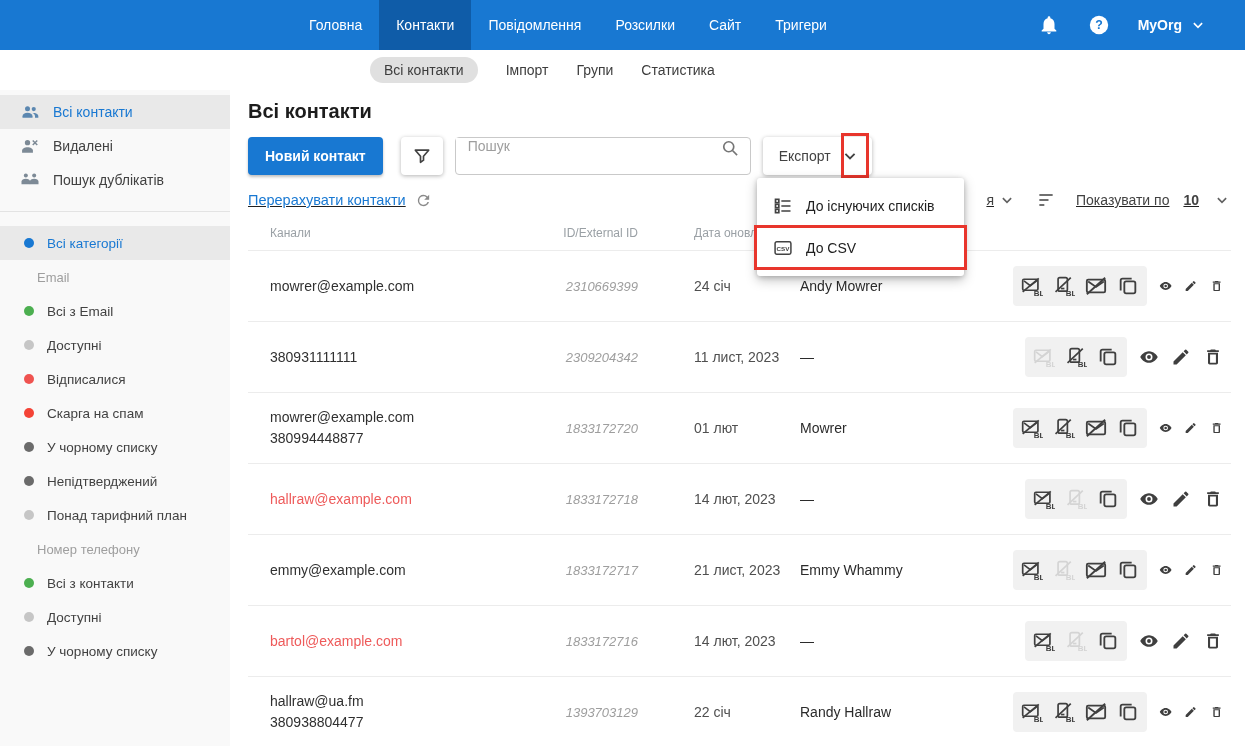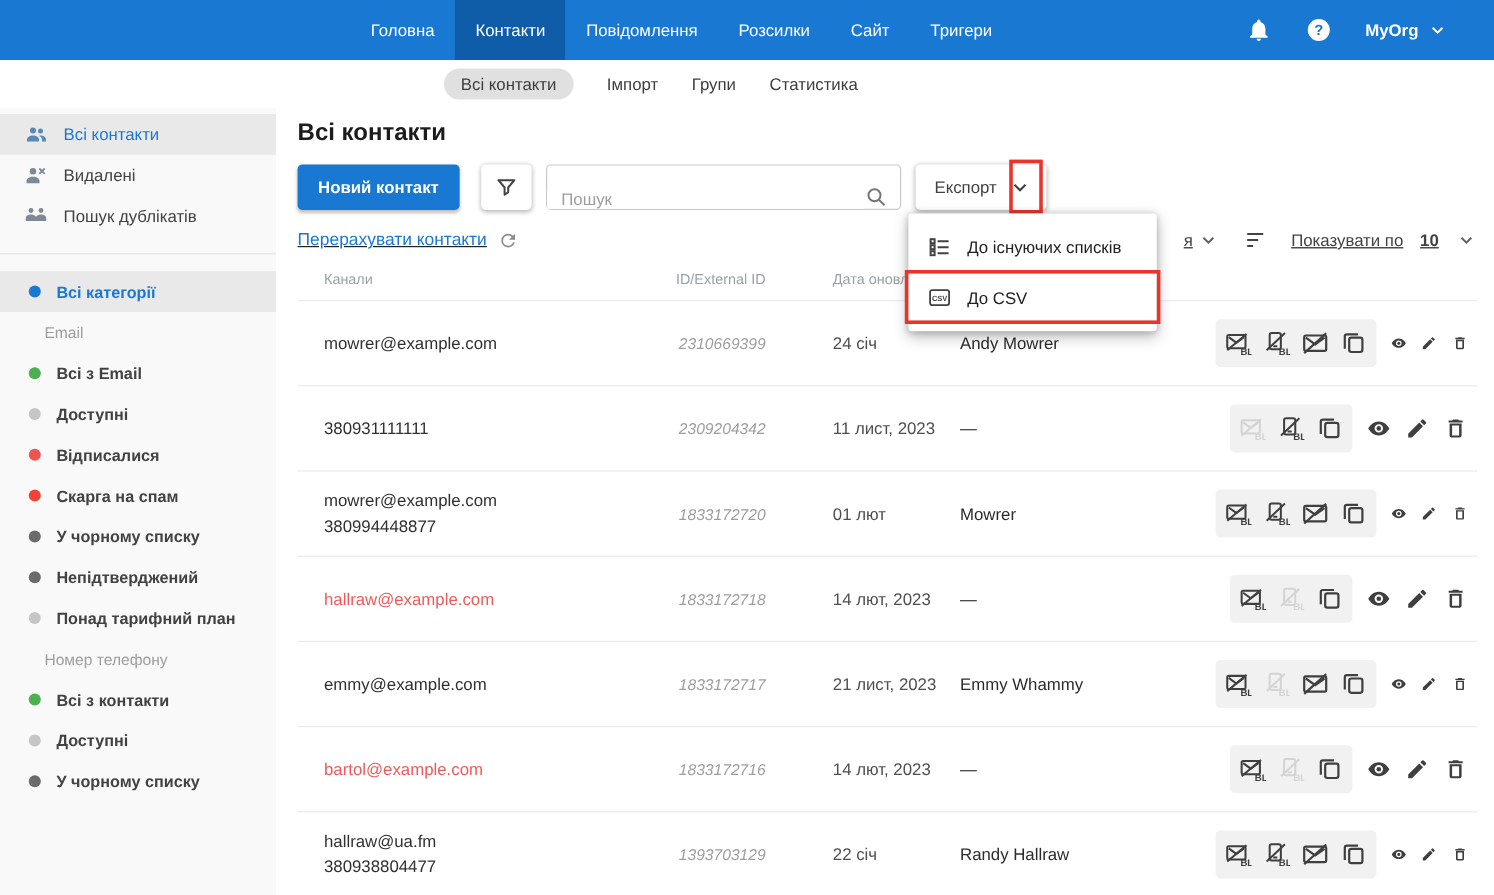--- a/index.html
+++ b/index.html
@@ -31,36 +31,36 @@
   .layout { display:flex; height:656px; }
 
   
   .sidebar { width:230px; background:#f9f9f9; padding-top:5px; flex-shrink:0; }
   .side-item { height:34px; display:flex; align-items:center; padding-left:20px; gap:13px; color:#424242; font-size:14px; }
   .side-item .icon { width:20px; height:20px; color:#7d8a96; }
   .side-item.active { background:#e9e9e9; color:#1878d2; }
   .side-item.active .icon { color:#5b87b0; }
   .side-divider { border-top:1px solid #e3e3e3; margin:14px 0; }
   .cat-header { height:34px; display:flex; align-items:center; padding-left:37px; color:#9e9e9e; font-size:13px; }
-  .cat-item { height:34px; display:flex; align-items:center; padding-left:24px; gap:13px; font-size:13.5px; color:#424242;font-weight:bold; }
+  .cat-item { height:34px; display:flex; align-items:center; padding-left:24px; gap:13px; font-size:13.5px; color:#424242; }
   .cat-item .dot { width:10px; height:10px; border-radius:50%; flex-shrink:0; }
   .cat-item.active { background:#e9e9e9; color:#1878d2; }
 
   
   .main { flex:1; position:relative; padding:8px 14px 0 18px; }
   .page-title { font-size:20px; font-weight:bold; margin:2px 0 14px; color:#1c1c1c; }
 
   .controls { display:flex; align-items:center; }
   .btn-primary { height:38px; background:#1878d2; color:#fff; border:none; border-radius:4px; padding:0 17px;
     font-size:14px; font-weight:bold; box-shadow:0 2px 3px rgba(0,0,0,.25); font-family:inherit; }
   .btn-flat { height:38px; background:#fff; border:none; border-radius:4px; box-shadow:0 1px 4px rgba(0,0,0,.3);
     display:flex; align-items:center; justify-content:center; font-family:inherit; font-size:14px; color:#424242; }
   .filter-btn { width:42px; margin-left:18px; }
   .search-box { margin-left:12px; width:296px; height:38px; border:1px solid #c9c9c9; border-radius:4px;
-    display:flex; align-items:flex-end; background:#fff; }
+    display:flex; align-items:flex-start; background:#fff; }
   .search-box input { flex:1; border:none; outline:none; padding:0 12px; font-size:14px; font-family:inherit; color:#212121; min-width:0; }
   .search-box input::placeholder { color:#9e9e9e; }
   .search-box .icon { width:20px; height:20px; color:#757575; margin-right:10px; }
   .export-btn { margin-left:12px; padding:0 12px 0 16px; position:relative; gap:9px; }
   .export-btn .chev { color:#424242; }
   .export-chevron-annot { position:absolute; right:3px; top:-4px; height:45px; width:28px; border:3px solid #e8352c; pointer-events:none; }
 
   .recalc-row { margin-top:15px; display:flex; align-items:center;text-decoration:underline; }
   .recalc-link { color:#1878d2; font-size:14.5px; display:flex; align-items:center; gap:9px; text-decoration:none; }
   .recalc-link .icon { color:#8a8a8a; }

